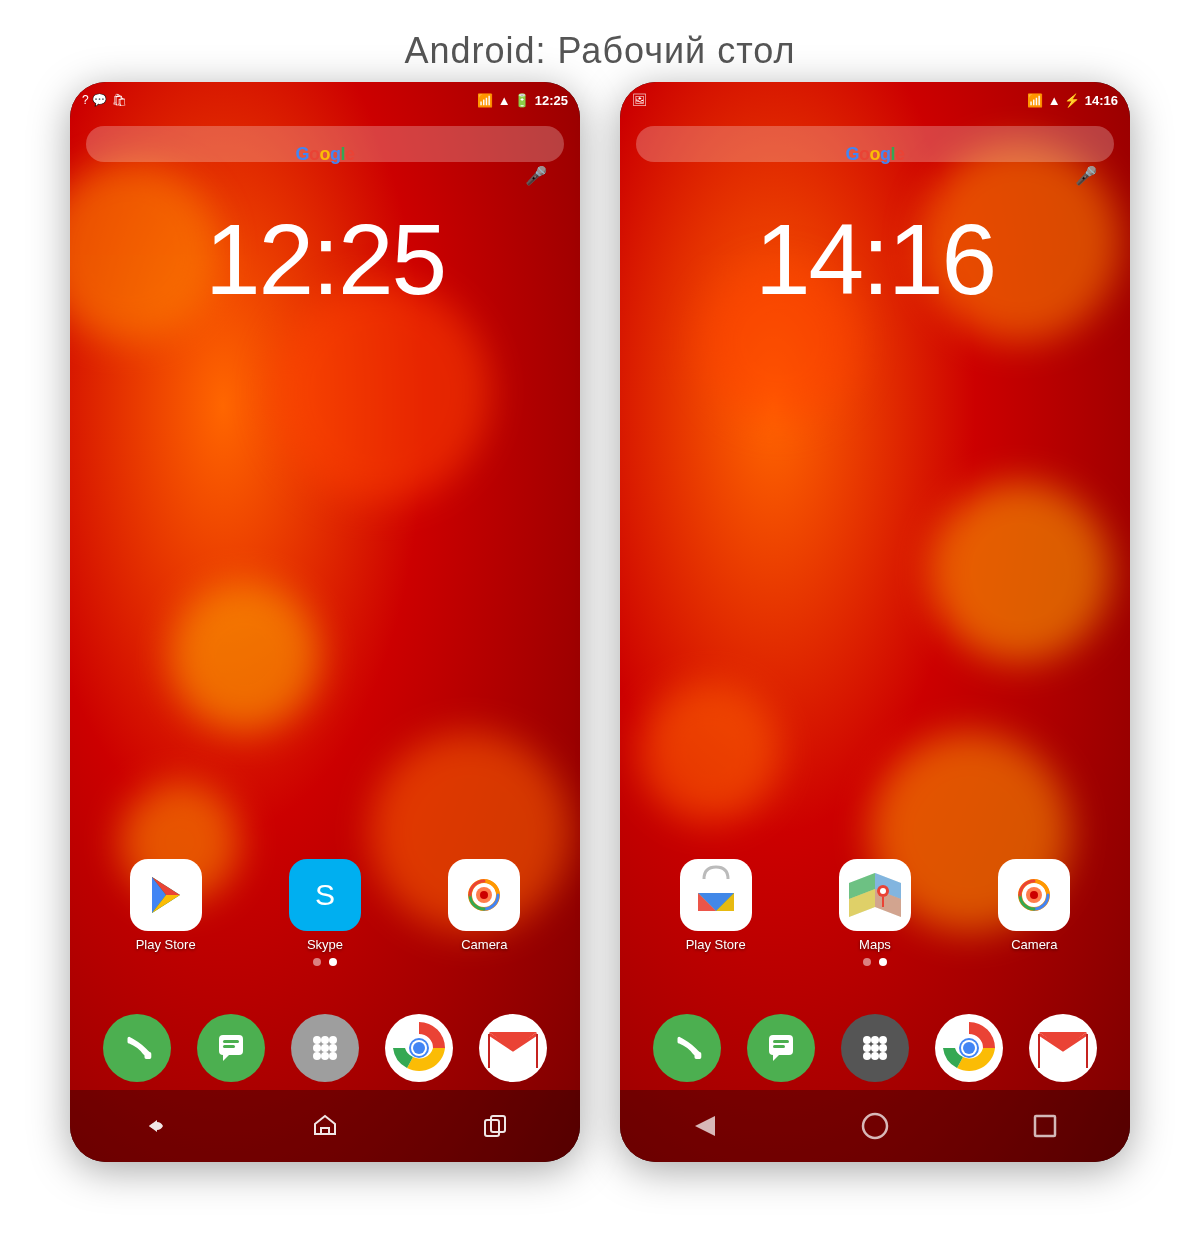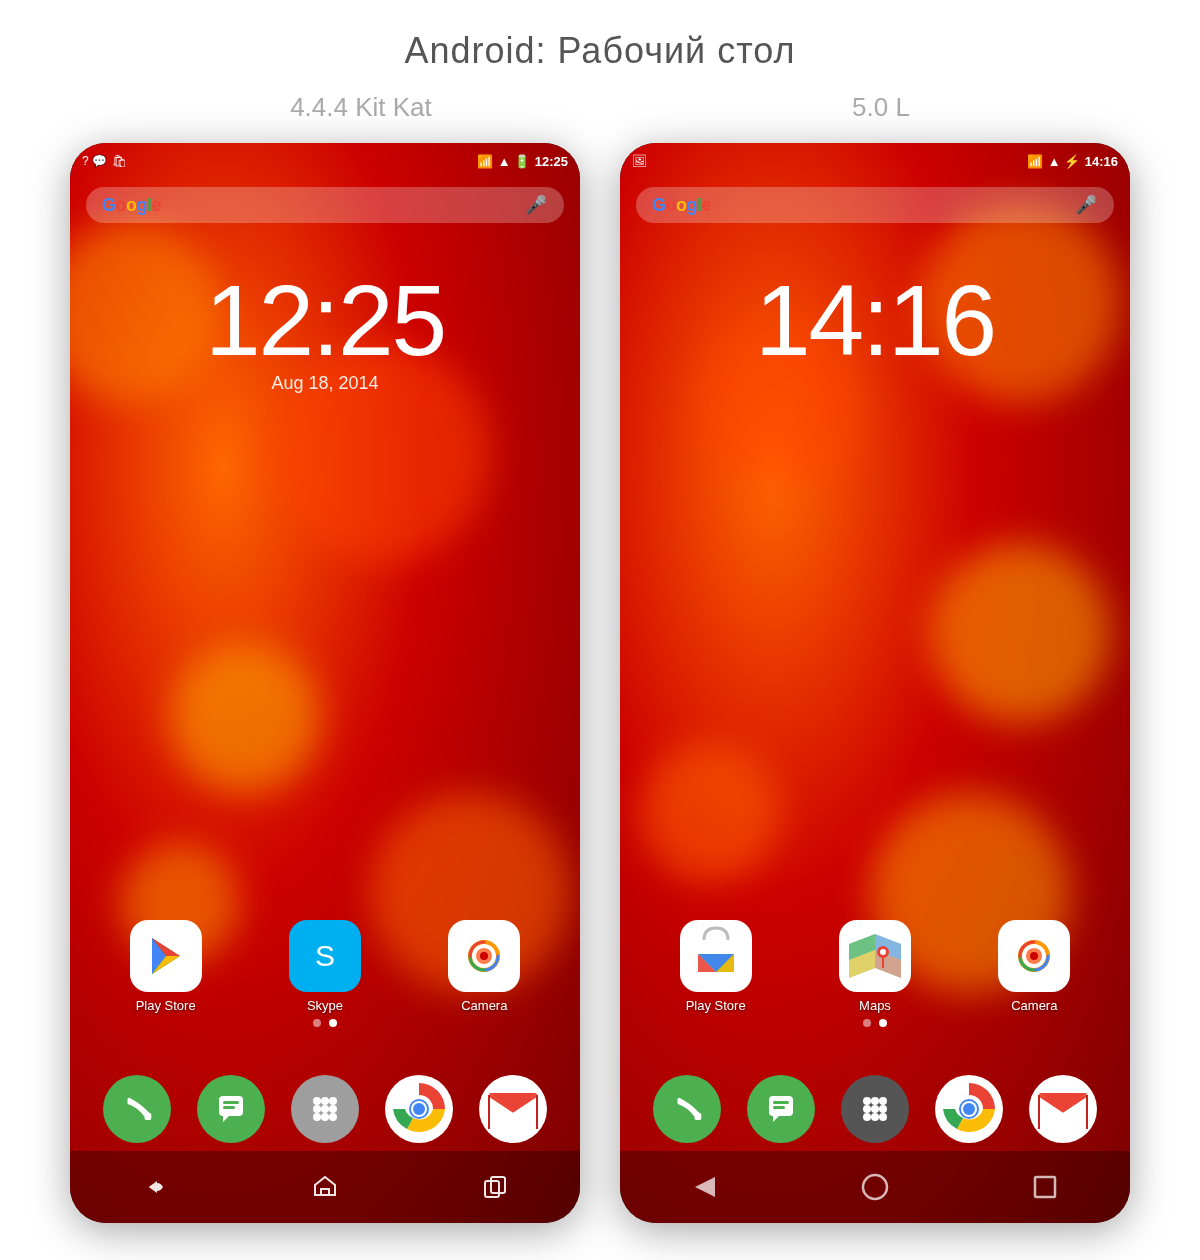--- a/index.html
+++ b/index.html
@@ -102,20 +102,21 @@
       top: 44px;
       left: 16px;
       right: 16px;
       height: 27px;
       background: rgba(255,255,255,0.25);
       border-radius: 22px;
       display: flex;
       align-items: center;
       padding: 18px 16px;
       z-index: 10;
+      flex-direction: column;
     }
 
     .google-logo {
       font-size: 18px;
       font-weight: bold;
       letter-spacing: -0.5px;
     }
     .g-blue { color: #4285f4; }
     .g-red { color: #ea4335; }
     .g-yellow { color: #fbbc05; }
@@ -285,24 +286,20 @@
     .gmail-dock { background: white; }
 
     
     svg { display: block; }
   </style>
 </head>
 <body>
 
 <div>
   <h1 class="page-title">Android: Рабочий стол</h1>
-  <div class="subtitle-row">
-    <span class="version-label">4.4.4 Kit Kat</span>
-    <span class="version-label">5.0 L</span>
-  </div>
 </div>
 
 <div class="phones-container">
 
   <div class="phone">
 
     <div class="phone-bg">
 
       <div class="bokeh" style="width:180px;height:180px;background:#ff8800;left:-30px;top:80px;"></div>
       <div class="bokeh" style="width:220px;height:220px;background:#ff4400;left:200px;top:200px;"></div>
@@ -326,21 +323,20 @@
     </div>
 
     <div class="search-bar">
       <span class="google-logo">
         <span class="g-blue">G</span><span class="g-red">o</span><span class="g-yellow">o</span><span class="g-blue">g</span><span class="g-green">l</span><span class="g-red">e</span>
       </span>
       <span class="mic-icon">🎤</span>
     </div>
 
     <div class="clock-time">12:25</div>
-    <div class="clock-date">Aug 18, 2014</div>
 
     <div class="apps-row">
 
       <div class="app-item">
         <div class="app-icon play-store-icon">
           <svg width="44" height="44" viewBox="0 0 44 44">
             <polygon points="8,4 36,22 8,40" fill="#01875f"></polygon>
             <polygon points="8,4 22,22 8,40" fill="#4285f4"></polygon>
             <polygon points="8,4 36,22 22,22" fill="#ea4335"></polygon>
             <polygon points="22,22 36,22 8,40" fill="#fbbc05"></polygon>

